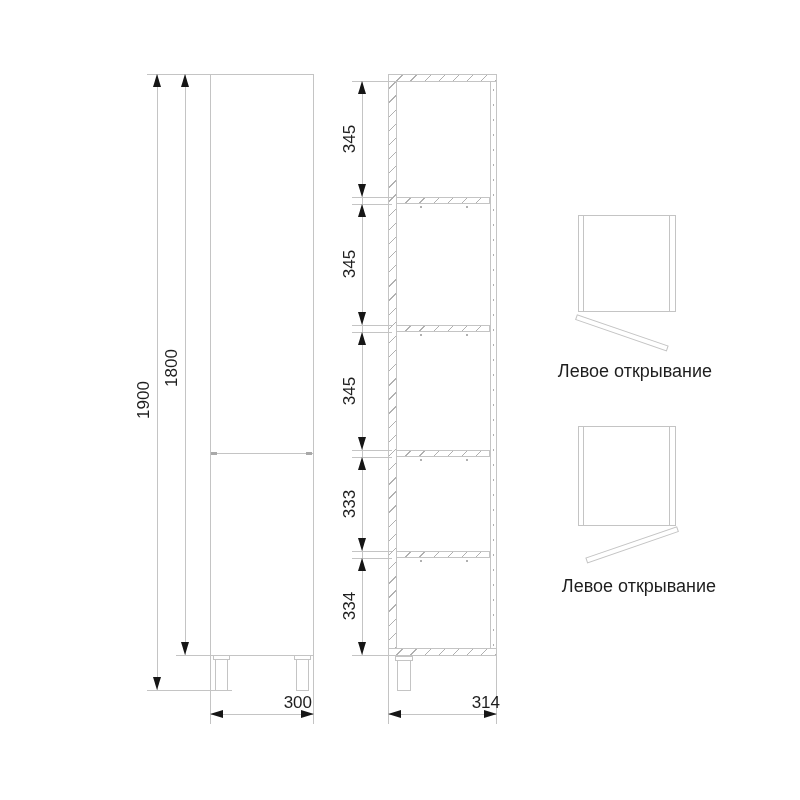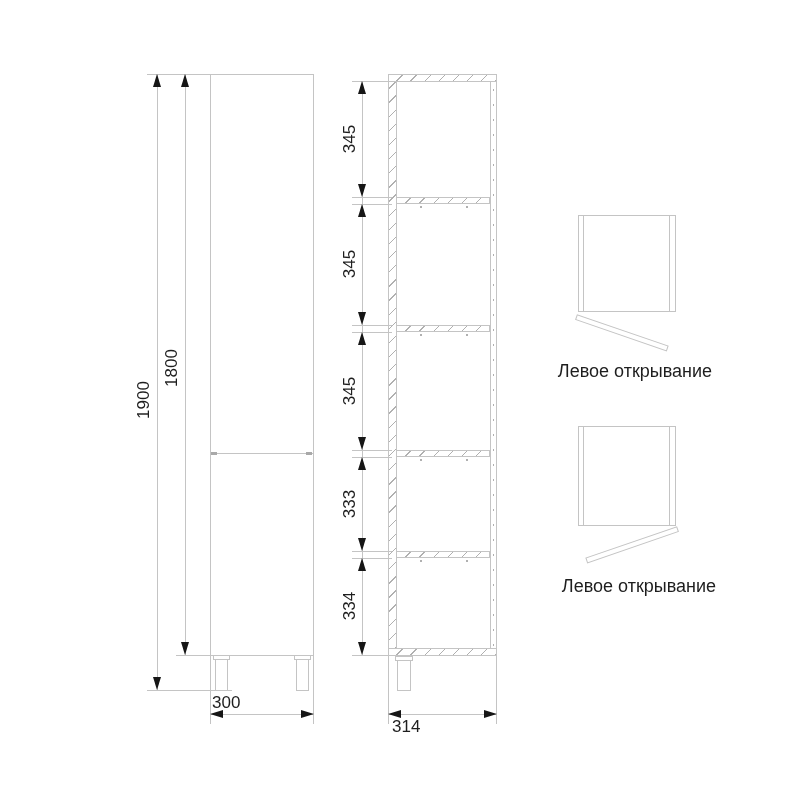--- a/index.html
+++ b/index.html
@@ -12,21 +12,21 @@
   .hatch{position:absolute;border:1px solid var(--line);box-sizing:border-box;background-color:#fff;
          background-image:repeating-linear-gradient(135deg, transparent 0 9px, var(--hatch) 9px 10px);}
   .thinwall{position:absolute;border-left:1px solid var(--line);border-right:1px solid var(--line);
             box-sizing:border-box;background:
             repeating-linear-gradient(180deg, var(--hatch) 0 2px, transparent 2px 15px) center / 1px 100% no-repeat;}
   .arr{position:absolute;width:0;height:0;}
   .arr.up{border-left:4px solid transparent;border-right:4px solid transparent;border-bottom:13px solid var(--arrow);}
   .arr.down{border-left:4px solid transparent;border-right:4px solid transparent;border-top:13px solid var(--arrow);}
   .arr.left{border-top:4px solid transparent;border-bottom:4px solid transparent;border-right:13px solid var(--arrow);}
   .arr.right{border-top:4px solid transparent;border-bottom:4px solid transparent;border-left:13px solid var(--arrow);}
-  .dim-h{position:absolute;width:100px;color:var(--text);font-size:17px;text-align:left;}
+  .dim-h{position:absolute;width:100px;color:var(--text);font-size:17px;text-align:right;}
   .dim-v{position:absolute;width:120px;height:20px;line-height:20px;color:var(--text);font-size:17px;
          text-align:center;transform:rotate(-90deg);}
   .rus-label{position:absolute;width:170px;font-size:18px;color:var(--text);text-align:center;}
   .pin{position:absolute;width:2px;height:2px;background:var(--hatch);}
   .tick{position:absolute;height:3px;background:#a9a9a9;}
 </style>
 </head>
 <body>
 
 <div id="canvas">
@@ -113,21 +113,21 @@
     <div class="dim-v" style="left:290px;top:254px;">345</div>
     <div class="dim-v" style="left:290px;top:381px;">345</div>
     <div class="dim-v" style="left:290px;top:494px;">333</div>
     <div class="dim-v" style="left:290px;top:596px;">334</div>
 
     <div class="vl" style="left:388px;top:656px;height:68px;"></div>
     <div class="vl" style="left:496px;top:656px;height:68px;"></div>
     <div class="hl" style="left:388px;top:714px;width:109px;"></div>
     <div class="arr left" style="left:388px;top:710px;"></div>
     <div class="arr right" style="left:484px;top:710px;"></div>
-    <div class="dim-h" style="left:392px;top:693px;margin-top:24px;">314</div>
+    <div class="dim-h" style="left:400px;top:693px;">314</div>
   </div>
 
   <div>
     <div class="outline" style="left:578px;top:215px;width:98px;height:97px;"></div>
     <div class="vl" style="left:583px;top:216px;height:95px;"></div>
     <div class="vl" style="left:669px;top:216px;height:95px;"></div>
     <div class="outline" style="left:576px;top:314px;width:97px;height:6px;transform-origin:0 50%;transform:rotate(19deg);"></div>
     <div class="rus-label" style="left:550px;top:361px;">Левое открывание</div>
   </div>
 

